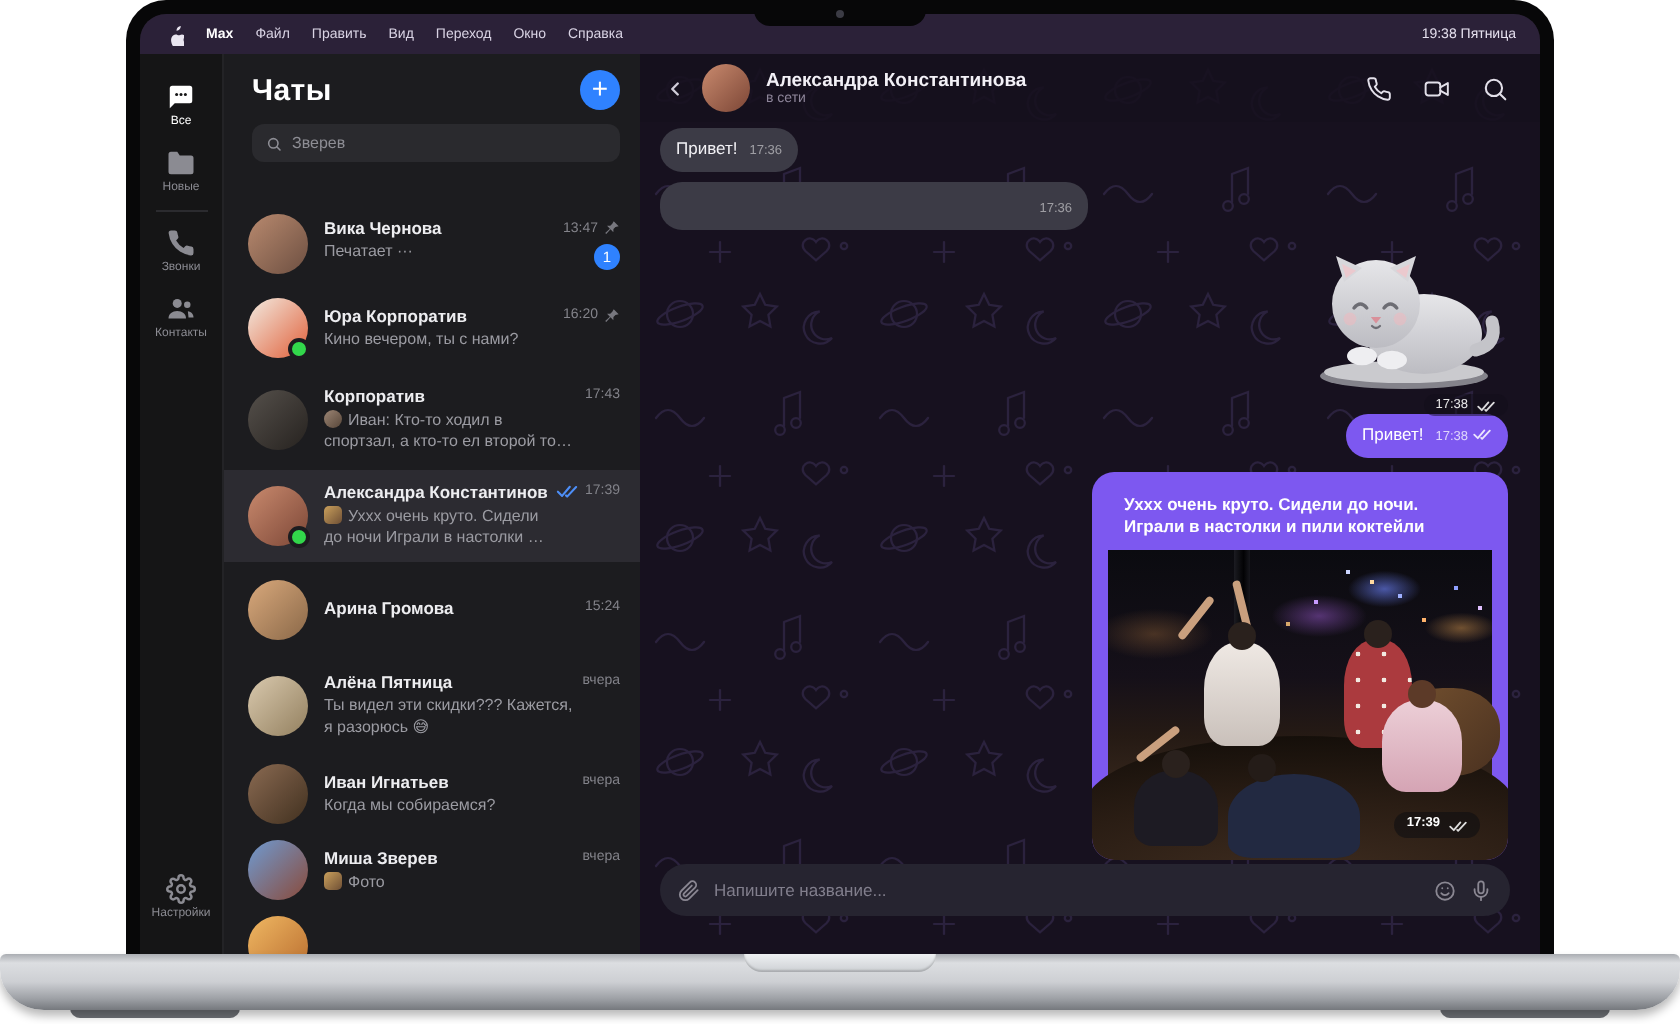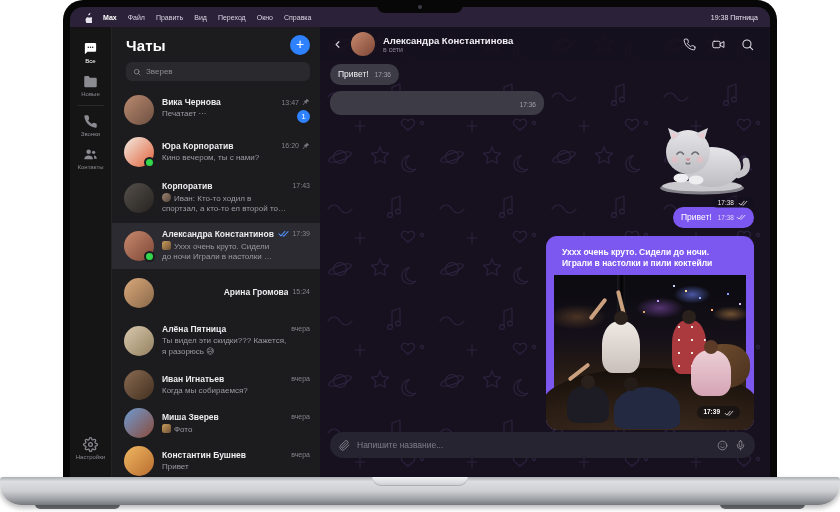--- a/index.html
+++ b/index.html
@@ -40,21 +40,21 @@
   .rail-spacer { flex:1; }
   .rail-bottom { margin-bottom:14px; }
 
   
   .chatlist { width:208px; background:#1c1c1f; display:flex; flex-direction:column; overflow:hidden; }
   .lheader { display:flex; align-items:center; padding:8px 10px 7px 14px; }
   .ltitle { font-size:15px; font-weight:bold; color:#fff; letter-spacing:.2px; }
   .plus-btn { margin-left:auto; width:20px; height:20px; border-radius:50%; background:var(--accent-blue,#2f82ff); color:#fff; font-size:14px; line-height:1; display:flex; align-items:center; justify-content:center; cursor:pointer; padding-bottom:2px; }
   .search { margin:0 10px 0 14px; height:19px; background:#2a2a2e; border-radius:6px; display:flex; align-items:center; gap:5px; padding:0 7px; color:#8d8d94; font-size:8px; }
   .search svg { width:8px; height:8px; }
-  .rows { flex:1; margin-top:8px; overflow:hidden; }
+  .rows { flex:1; margin-top:20px; overflow:hidden; }
   .row { display:flex; align-items:center; gap:8px; padding:0 10px 0 12px; cursor:pointer; }
   .row.selected { background:#2c2b31; }
   .avatar { width:30px; height:30px; border-radius:50%; flex:none; position:relative; }
   .avatar.online::after { content:''; position:absolute; right:-1px; bottom:-1px; width:7px; height:7px; border-radius:50%; background:var(--online-green,#32d74b); border:2px solid #1c1c1f; }
   .rmain { flex:1; min-width:0; display:flex; gap:4px; }
   .rleft { flex:1; min-width:0; }
   .rname { font-size:8.5px; font-weight:bold; color:#ededf0; white-space:nowrap; overflow:hidden; margin-bottom:2px; }
   .rprev { font-size:8px; color:#9b9ba2; line-height:1.35; overflow:hidden; }
   .rprev.clamp1 { white-space:nowrap; text-overflow:ellipsis; max-height:11px; }
   .rprev.clamp2 { display:-webkit-box; -webkit-line-clamp:2; -webkit-box-orient:vertical; max-height:22px; }
@@ -275,21 +275,21 @@
                         <svg viewBox="0 0 15 10" fill="none" stroke="currentColor" stroke-width="1.5" stroke-linecap="round" stroke-linejoin="round">
                           <path d="M1 5.5L4 8.5 9.5 2"></path>
                           <path d="M6.8 8.2l.8.8L14 2.2"></path>
                         </svg>
                       </span>
                       <span>17:39</span>
                     </div>
                   </div>
                 </div>
               </div>
-              <div class="row" style="height: 48px; text-align: right;">
+              <div class="row" style="height: 48px;">
                 <div class="avatar" style="background:linear-gradient(135deg,#d9a97c,#8a6848)"></div>
                 <div class="rmain">
                   <div class="rleft">
                     <div class="rname">Арина Громова</div>
                   </div>
                   <div class="rright">
                     <div class="rmeta">
                       <span>15:24</span>
                     </div>
                   </div>
@@ -332,31 +332,20 @@
                   </div>
                   <div class="rright">
                     <div class="rmeta">
                       <span>вчера</span>
                     </div>
                   </div>
                 </div>
               </div>
               <div class="row" style="height: 40px;">
                 <div class="avatar" style="background:linear-gradient(135deg,#f0b863,#b86c2e)"></div>
-                <div class="rmain">
-                  <div class="rleft">
-                    <div class="rname">Константин Бушнев</div>
-                    <div class="rprev clamp1"><span>Привет</span></div>
-                  </div>
-                  <div class="rright">
-                    <div class="rmeta">
-                      <span>вчера</span>
-                    </div>
-                  </div>
-                </div>
               </div>
             </div>
         </section>
 
         <section class="chatpane">
           <svg class="doodles" width="450" height="452">
             <defs>
               <pattern id="dd" width="112" height="112" patternUnits="userSpaceOnUse">
                 <g stroke="#483a6a" stroke-width="1.1" fill="none" opacity="0.4" stroke-linecap="round">
                   <circle cx="20" cy="18" r="6.5"></circle>

